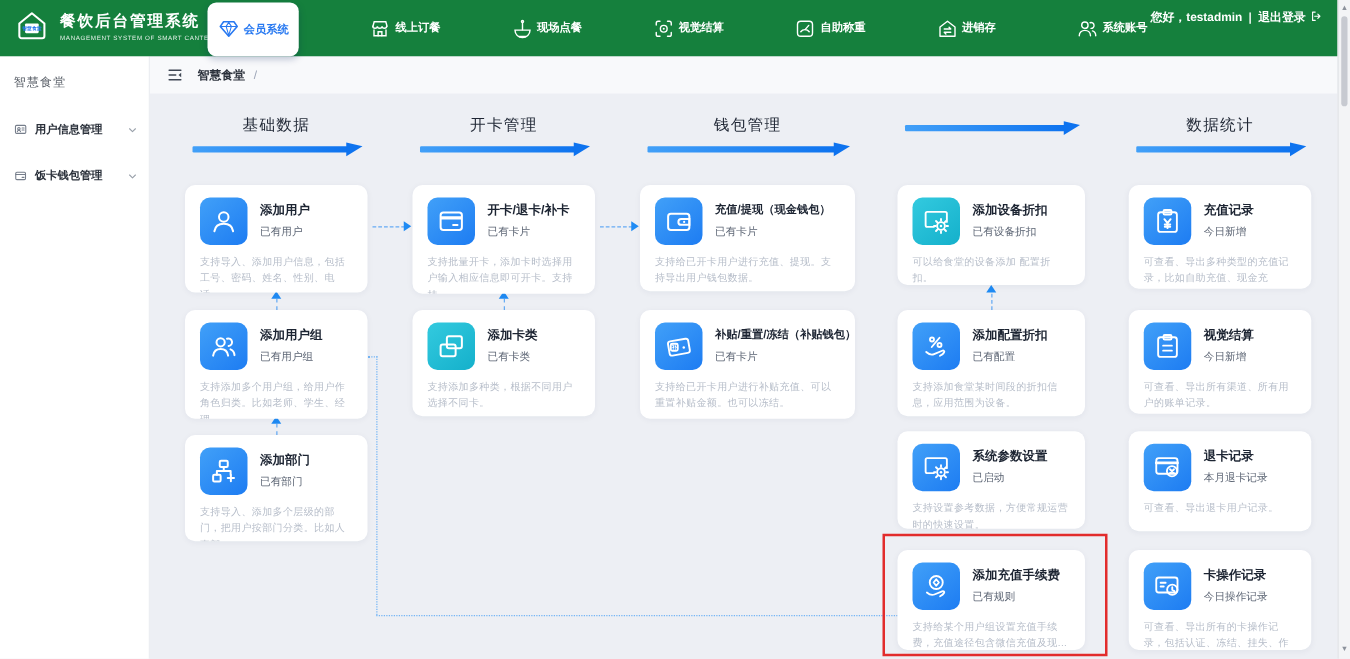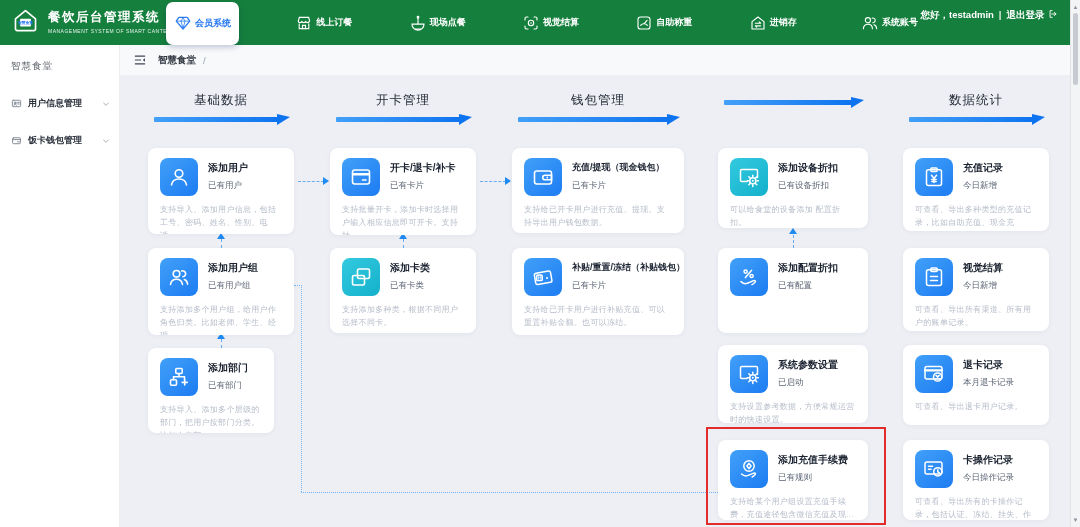--- a/index.html
+++ b/index.html
@@ -459,21 +459,21 @@
             </svg>
           </div>
         <div class="card-meta">
           <div class="card-title">添加用户组</div>
           <div class="card-status">已有用户组</div>
         </div>
       </div>
       <div class="card-desc">支持添加多个用户组，给用户作角色归类。比如老师、学生、经理...</div>
     </div>
 
-    <div class="card" style="left:28px;top:273px;width:126px;height:85px">
+    <div class="card" style="left:28px;top:273px;width:146px;height:85px">
       <div class="card-head">
         <div class="card-icon blue">
             <svg viewBox="0 0 24 24">
               <use href="#i-org" xlink:href="#i-org"></use>
             </svg>
           </div>
         <div class="card-meta">
           <div class="card-title">添加部门</div>
           <div class="card-status">已有部门</div>
         </div>
@@ -561,20 +561,21 @@
         <div class="card-icon blue">
             <svg viewBox="0 0 24 24">
               <use href="#i-percent-hand" xlink:href="#i-percent-hand"></use>
             </svg>
           </div>
         <div class="card-meta">
           <div class="card-title">添加配置折扣</div>
           <div class="card-status">已有配置</div>
         </div>
       </div>
+      <div class="card-desc">支持添加食堂某时间段的折扣信息，应用范围为设备。</div>
     </div>
 
     <div class="card" style="left:598px;top:270px;width:150px;height:78px">
       <div class="card-head">
         <div class="card-icon blue">
             <svg viewBox="0 0 24 24">
               <use href="#i-monitor-gear" xlink:href="#i-monitor-gear"></use>
             </svg>
           </div>
         <div class="card-meta">

